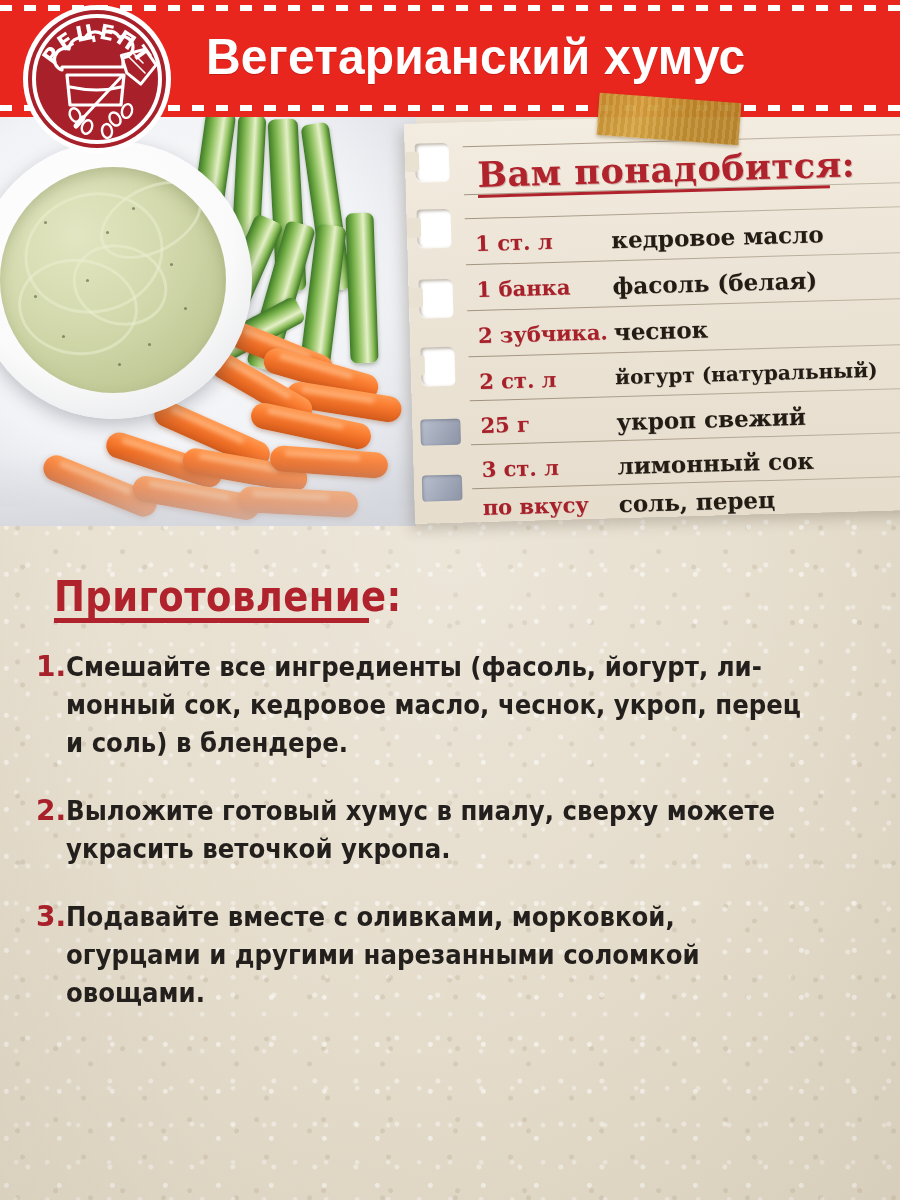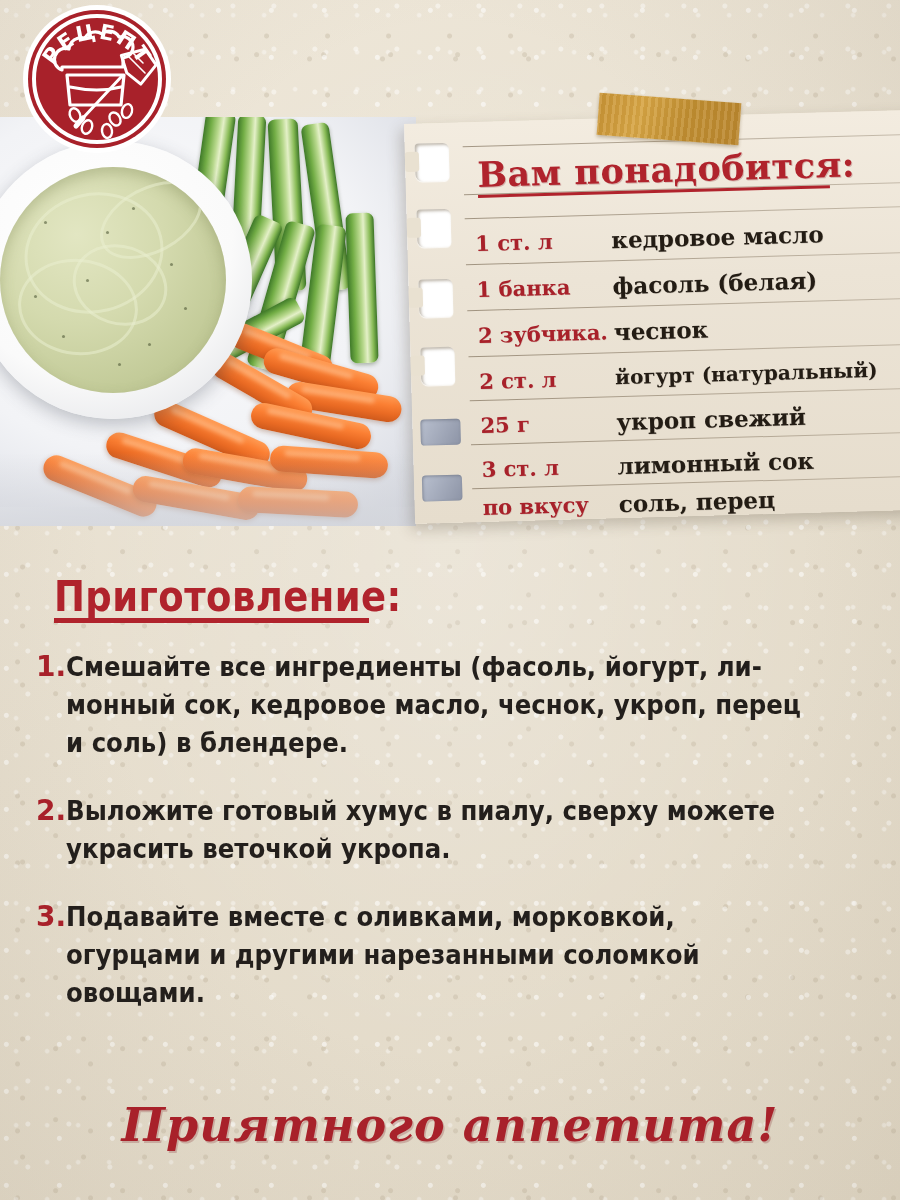--- a/index.html
+++ b/index.html
@@ -434,20 +434,25 @@
     <div class="ing-row" style="top:326px;">
       <span class="ing-qty">3 ст. л</span>
       <span class="ing-name">лимонный сок</span>
     </div>
     <div class="ing-row" style="top:364px;">
       <span class="ing-qty">по вкусу</span>
       <span class="ing-name">соль, перец</span>
     </div>
   </div>
 
+  <div id="header">
+    <div id="header-dash-top"></div>
+    <div id="header-dash-bottom"></div>
+    <div id="header-title">Вегетарианский хумус</div>
+  </div>
 
   <div id="tape"></div>
 
   <div id="stamp">
     <svg viewBox="0 0 152 152" xmlns="http://www.w3.org/2000/svg">
       <defs>
         <path id="arcpath" d="M 28 84 A 48 48 0 0 1 124 84" fill="none"></path>
       </defs>
       <circle cx="76" cy="76" r="74" fill="#ffffff"></circle>
       <circle cx="76" cy="76" r="69" fill="#a8212a"></circle>
@@ -495,15 +500,14 @@
 украсить веточкой укропа.</span>
     </div>
     <div class="step">
       <span class="step-num">3.</span>
       <span class="step-text">Подавайте вместе с оливками, морковкой,
 огурцами и другими нарезанными соломкой
 овощами.</span>
     </div>
   </div>
 
-  <div id="bon-appetit">Приятного аппетита!</div>
 
 </div>
 
 </body></html>

